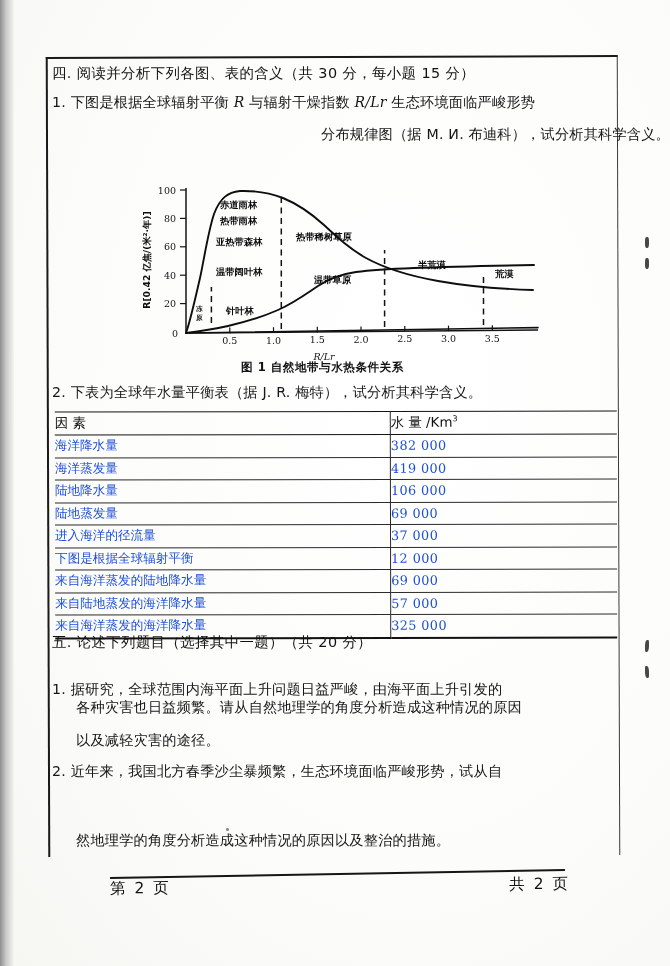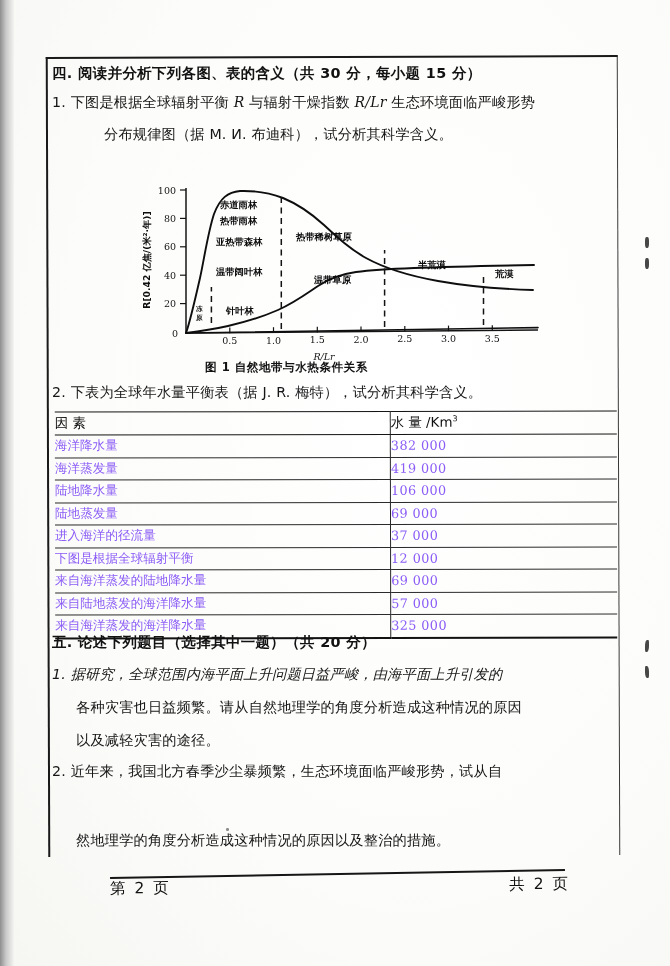--- a/index.html
+++ b/index.html
@@ -47,21 +47,21 @@
     position: absolute;
     left: 52px;
     top: 58px;
     width: 566px;
     color: #111;
   }
 
   
   .sec-heading {
     font-family: "DejaVu Sans", "Liberation Sans", sans-serif;
-    font-weight: bold;
+    font-weight: normal;
     font-size: 14.4px;
     letter-spacing: 0.4px;
     color: #121212;
     margin: 0;
     padding: 0;
   }
   .q-line {
     font-size: 14.2px;
     color: #161616;
     letter-spacing: 0.2px;
@@ -104,21 +104,21 @@
     color: #101010;
     border-top: 1.9px solid #141414;
     border-bottom: 1.5px solid #141414;
     text-align: left;
   }
   .t-head-cell.l { padding-left: 120px; border-right: 1.3px solid #2a2a2a; }
   .t-head-cell.r { padding-left: 100px; }
   .t-row-cell {
     height: 21.5px;
     font-size: 12.6px;
-    color: #8b5cf6;
+    color: #1d4ed8;
     border-bottom: 1.15px solid #2b2b2b;
     vertical-align: middle;
   }
   .t-row-cell.l { padding-left: 22px; border-right: 1.3px solid #2a2a2a; width: 335px; }
   .t-row-cell.r { padding-left: 27px; font-family: "DejaVu Serif","Liberation Serif",serif; font-size: 12.8px; letter-spacing: .4px;}
   #water-table tr:last-child .t-row-cell { border-bottom: 2.1px solid #121212; }
 
   .sup3 { font-size: 8px; vertical-align: super; }
 
   
@@ -157,21 +157,21 @@
 <div id="frame-box"></div>
 
 <div class="content" style="top:64px;">
   <div class="sec-heading">四. 阅读并分析下列各图、表的含义（共 30 分，每小题 15 分）</div>
 </div>
 
 <div class="content" style="top:95px;">
   <div class="q-line"><span>1. 下图是根据全球辐射平衡 </span><span class="ital">R</span><span> 与辐射干燥指数 </span><span class="ital">R/Lr</span><span> 生态环境面临严峻形势</span></div>
 </div>
 
-<div class="content" style="top:127px; left:104px;">
+<div class="content" style="top:127px; left:104px;text-align:right;">
   <div class="q-line">分布规律图（据 М. И. 布迪科），试分析其科学含义。</div>
 </div>
 
 <div id="chart-wrap">
   <svg id="chart-svg" width="420" height="200" viewBox="0 0 420 200">
     <defs>
       <style>
         .ax { stroke:#141414; stroke-width:1.5; fill:none; }
         .tick { stroke:#141414; stroke-width:1.2; }
         .curve { stroke:#0e0e0e; stroke-width:1.9; fill:none; stroke-linejoin:round; stroke-linecap:round;}
@@ -260,21 +260,21 @@
       <text class="zlab" x="68" y="148" style="font-size:6.6px;">原</text>
       <text class="zlab" x="168" y="68">热带稀树草原</text>
       <text class="zlab" x="186" y="111">温带草原</text>
       <text class="zlab" x="290" y="96">半荒漠</text>
       <text class="zlab" x="367" y="105">荒漠</text>
     </g>
   </svg>
 </div>
 
 <div style="position:absolute; left:205px; top:356px; width:300px;">
-  <span style="font-size:11.6px;font-weight:bold;color:#121212;letter-spacing:.5px;">图 1    自然地带与水热条件关系</span>
+  <span style="font-size:11.6px;font-weight:bold;color:#121212;letter-spacing:.5px;margin-left:36px;">图 1    自然地带与水热条件关系</span>
 </div>
 
 <div class="content" style="top:385px;">
   <div class="q-line">2. 下表为全球年水量平衡表（据 J. R. 梅特），试分析其科学含义。</div>
 </div>
 
 <table id="water-table">
   <thead>
     <tr>
       <th class="t-head-cell l">因      素</th>
@@ -318,21 +318,21 @@
       <td class="t-row-cell l">来自海洋蒸发的海洋降水量</td>
       <td class="t-row-cell r">325 000</td>
     </tr>
   </tbody>
 </table>
 
 <div class="content" style="top:633px;">
   <div class="sec-heading">五. 论述下列题目（选择其中一题）（共 20 分）</div>
 </div>
 
-<div class="content" style="top:667px;font-style:italic;">
+<div class="content" style="top:682px;">
   <div class="q-line">1. 据研究，全球范围内海平面上升问题日益严峻，由海平面上升引发的</div>
 </div>
 <div class="content" style="top:700px; left:76px;">
   <div class="q-line">各种灾害也日益频繁。请从自然地理学的角度分析造成这种情况的原因</div>
 </div>
 <div class="content" style="top:733px; left:76px;">
   <div class="q-line">以及减轻灾害的途径。</div>
 </div>
 <div class="content" style="top:764px;">
   <div class="q-line">2. 近年来，我国北方春季沙尘暴频繁，生态环境面临严峻形势，试从自</div>

